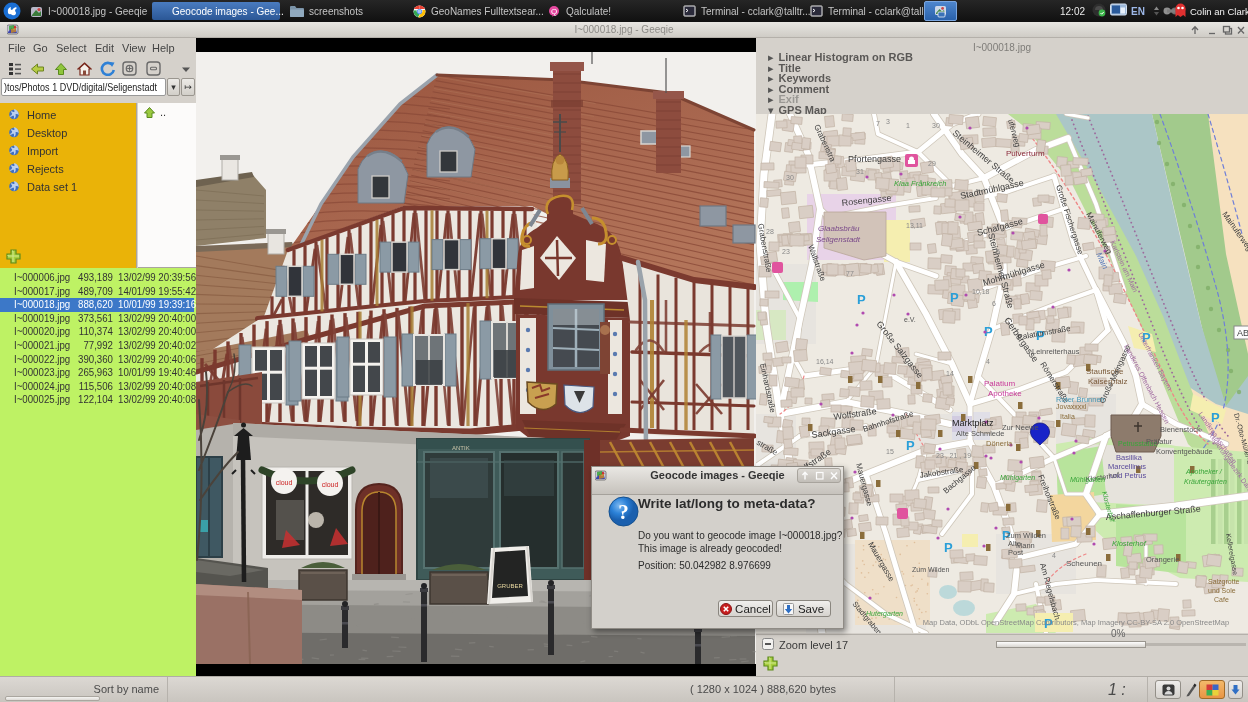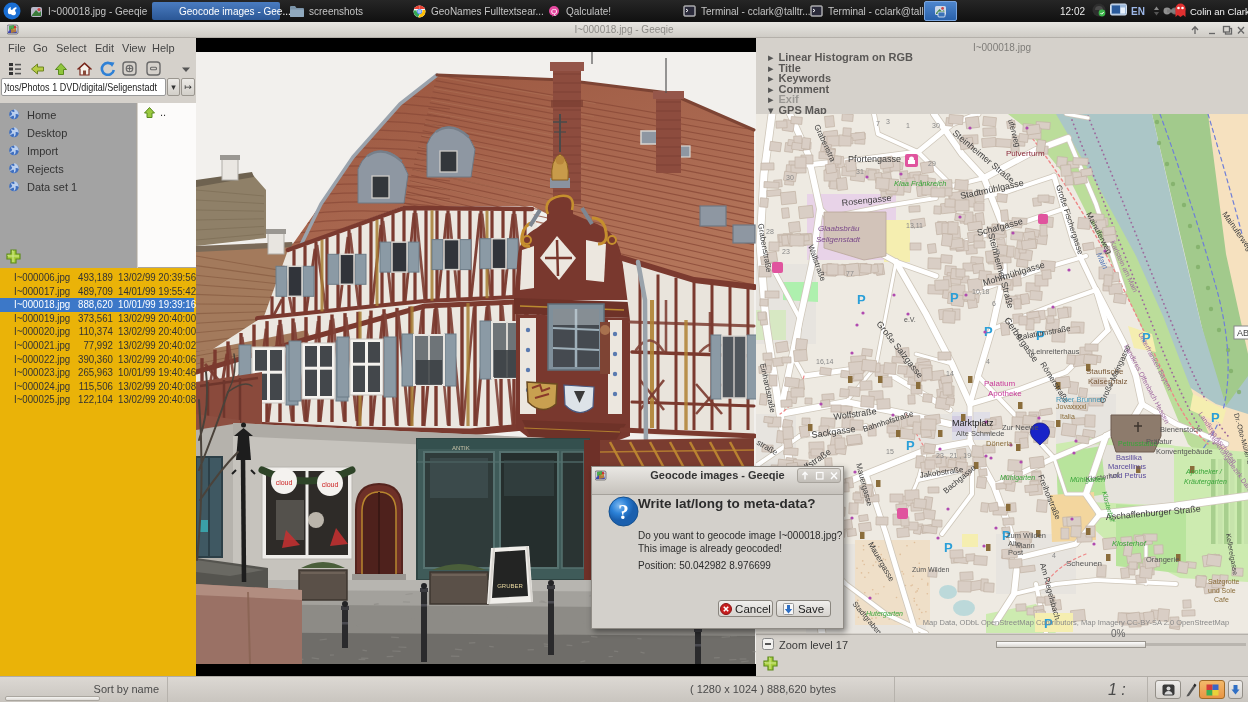--- a/index.html
+++ b/index.html
@@ -3,38 +3,38 @@
 <meta charset="utf-8">
 <style>
 html,body{margin:0;padding:0;width:1248px;height:702px;overflow:hidden;background:#d5d1cb;font-family:"Liberation Sans",sans-serif;}
 *{box-sizing:border-box;}
 #root{position:absolute;left:0;top:0;width:1248px;height:702px;}
 .abs{position:absolute;}
 
 #taskbar{position:absolute;left:0;top:0;width:1248px;height:22px;background:linear-gradient(#262626,#101010);color:#c8c8c8;font-size:10px;}
 .tb-item{position:absolute;top:2px;height:18px;display:flex;align-items:center;color:#c4c4c4;white-space:nowrap;}
 .tb-item .ti{margin-right:5px;}
-.tb-active{background:linear-gradient(#4a7cc0,#2b5796);border-radius:2px;color:#fff;padding:0 22px;}
+.tb-active{background:linear-gradient(#4a7cc0,#2b5796);border-radius:2px;color:#fff;padding:0 15px;}
 
 #win{position:absolute;left:0;top:22px;width:1248px;height:680px;background:#d5d1cb;}
 #titlebar{position:absolute;left:0;top:0;width:1248px;height:16px;background:linear-gradient(#e8e6e2,#cfccc6);border-bottom:1px solid #b4b0aa;}
 #titletext{position:absolute;left:0;top:2px;width:1248px;text-align:center;font-size:10px;color:#8d8b87;}
 
 #menubar{position:absolute;left:0;top:16px;width:196px;height:20px;font-size:11px;color:#444;}
 .menu{position:absolute;top:4px;}
 #toolbar{position:absolute;left:0;top:36px;width:196px;height:24px;}
 #pathrow{position:absolute;left:0;top:56px;width:215px;height:21px;}
 #pathentry{position:absolute;left:1px;top:0px;width:165px;height:18px;background:#fff;border:1px solid #999;border-radius:2px;font-size:11px;color:#222;line-height:16px;padding-left:2px;overflow:hidden;white-space:nowrap;}
 .smallbtn{position:absolute;top:0px;height:18px;background:linear-gradient(#eceae6,#d2cfc9);border:1px solid #9a968f;border-radius:2px;font-size:9px;color:#333;text-align:center;}
-#shortcuts{position:absolute;left:0;top:81px;width:137px;height:165px;background:#a3a3a3;border-right:1px solid #a9a59f;font-size:11px;color:#333;}
+#shortcuts{position:absolute;left:0;top:81px;width:137px;height:165px;background:#eab308;border-right:1px solid #a9a59f;font-size:11px;color:#333;}
 .sc{position:absolute;left:8px;height:18px;display:flex;align-items:center;}
 .sc .ic{margin-right:6px;}
 #folderpane{position:absolute;left:138px;top:81px;width:58px;height:165px;background:#fcfbfa;border-bottom:1px solid #a9a59f;font-size:11px;color:#333;}
 #shortadd{position:absolute;left:5px;top:226px;}
-#filelist{position:absolute;left:0;top:246px;width:224px;height:408px;background:#eab308;font-size:11px;color:#333;}
+#filelist{position:absolute;left:0;top:246px;width:224px;height:408px;background:#bef264;font-size:11px;color:#333;}
 .fr{position:absolute;left:0;width:194px;height:13.6px;line-height:13.6px;white-space:nowrap;}
 .fr .n{position:absolute;left:14px;transform:scaleX(0.88);transform-origin:0 50%;}
 .fr .s{position:absolute;left:0px;width:113px;text-align:right;transform:scaleX(0.88);transform-origin:113px 50%;}
 .fr .d{position:absolute;left:118px;transform:scaleX(0.88);transform-origin:0 50%;}
 .fsel{background:#3c78c8;color:#fff;}
 
 #imgpane{position:absolute;left:196px;top:16px;width:560px;height:638px;background:#000;}
 
 #sidebar{position:absolute;left:756px;top:16px;width:492px;height:638px;background:#d5d1cb;}
 #sbtitle{position:absolute;left:0;top:4px;width:492px;text-align:center;font-size:10px;color:#7f7d79;}

